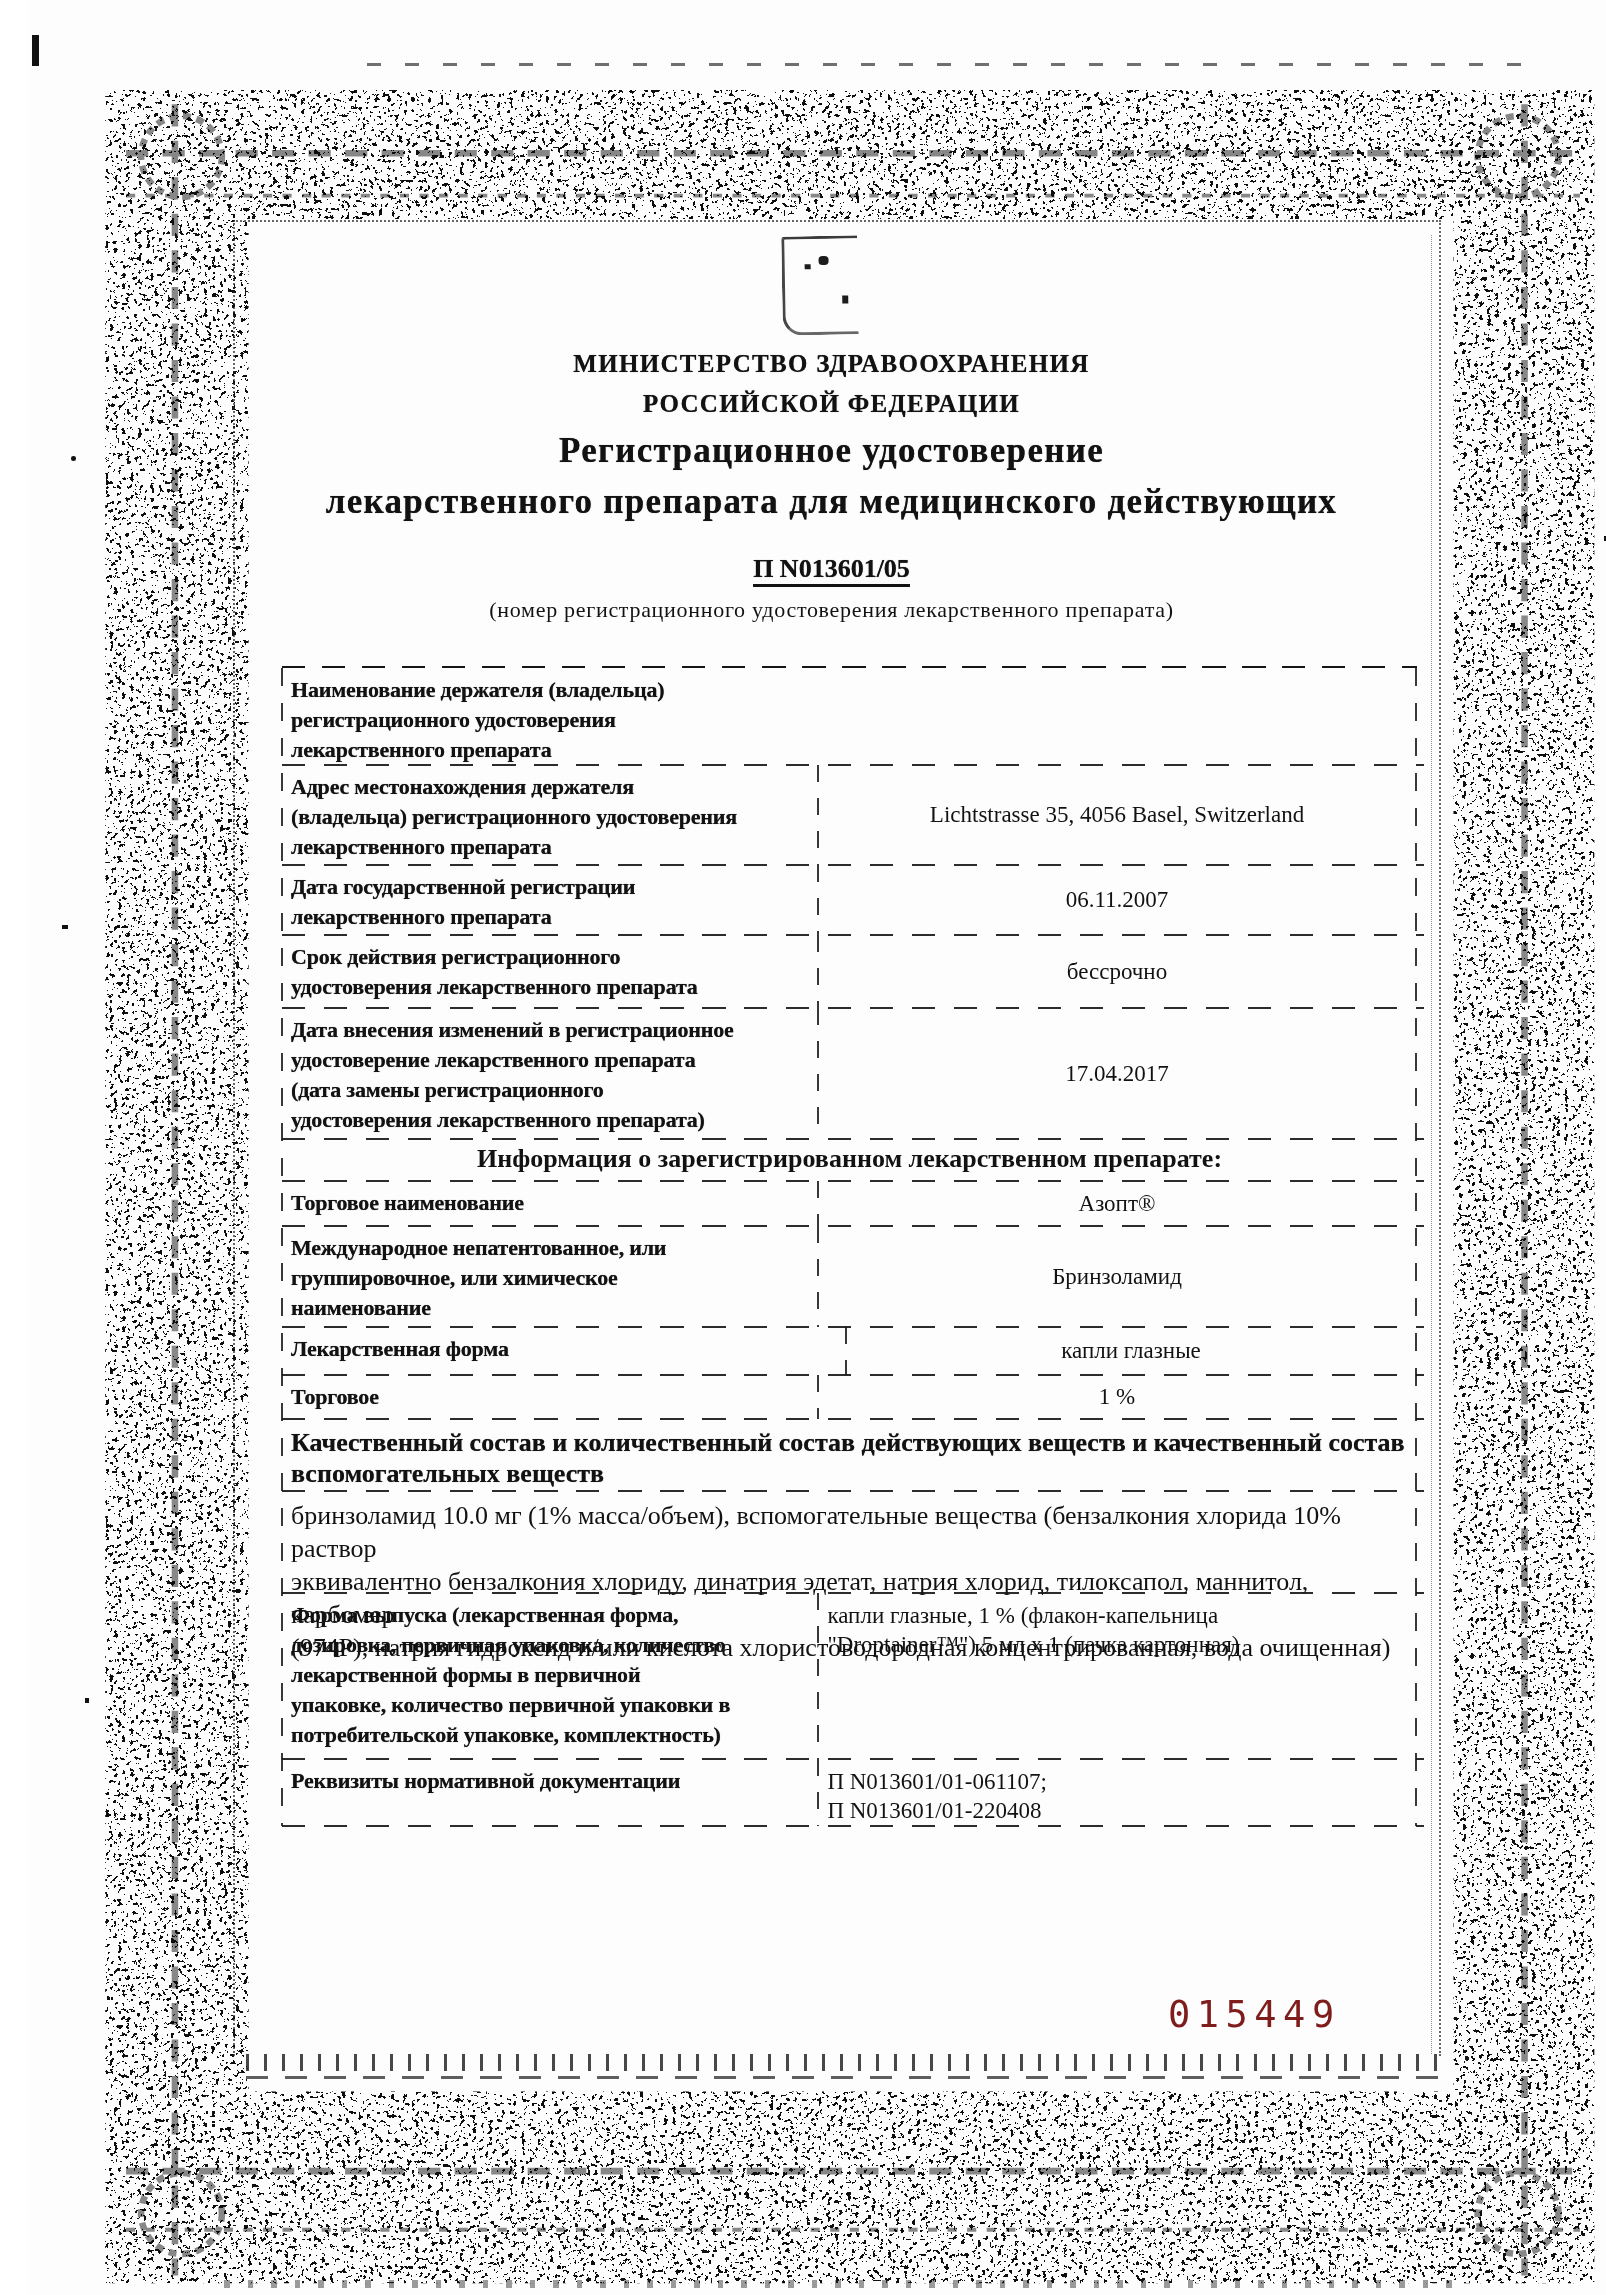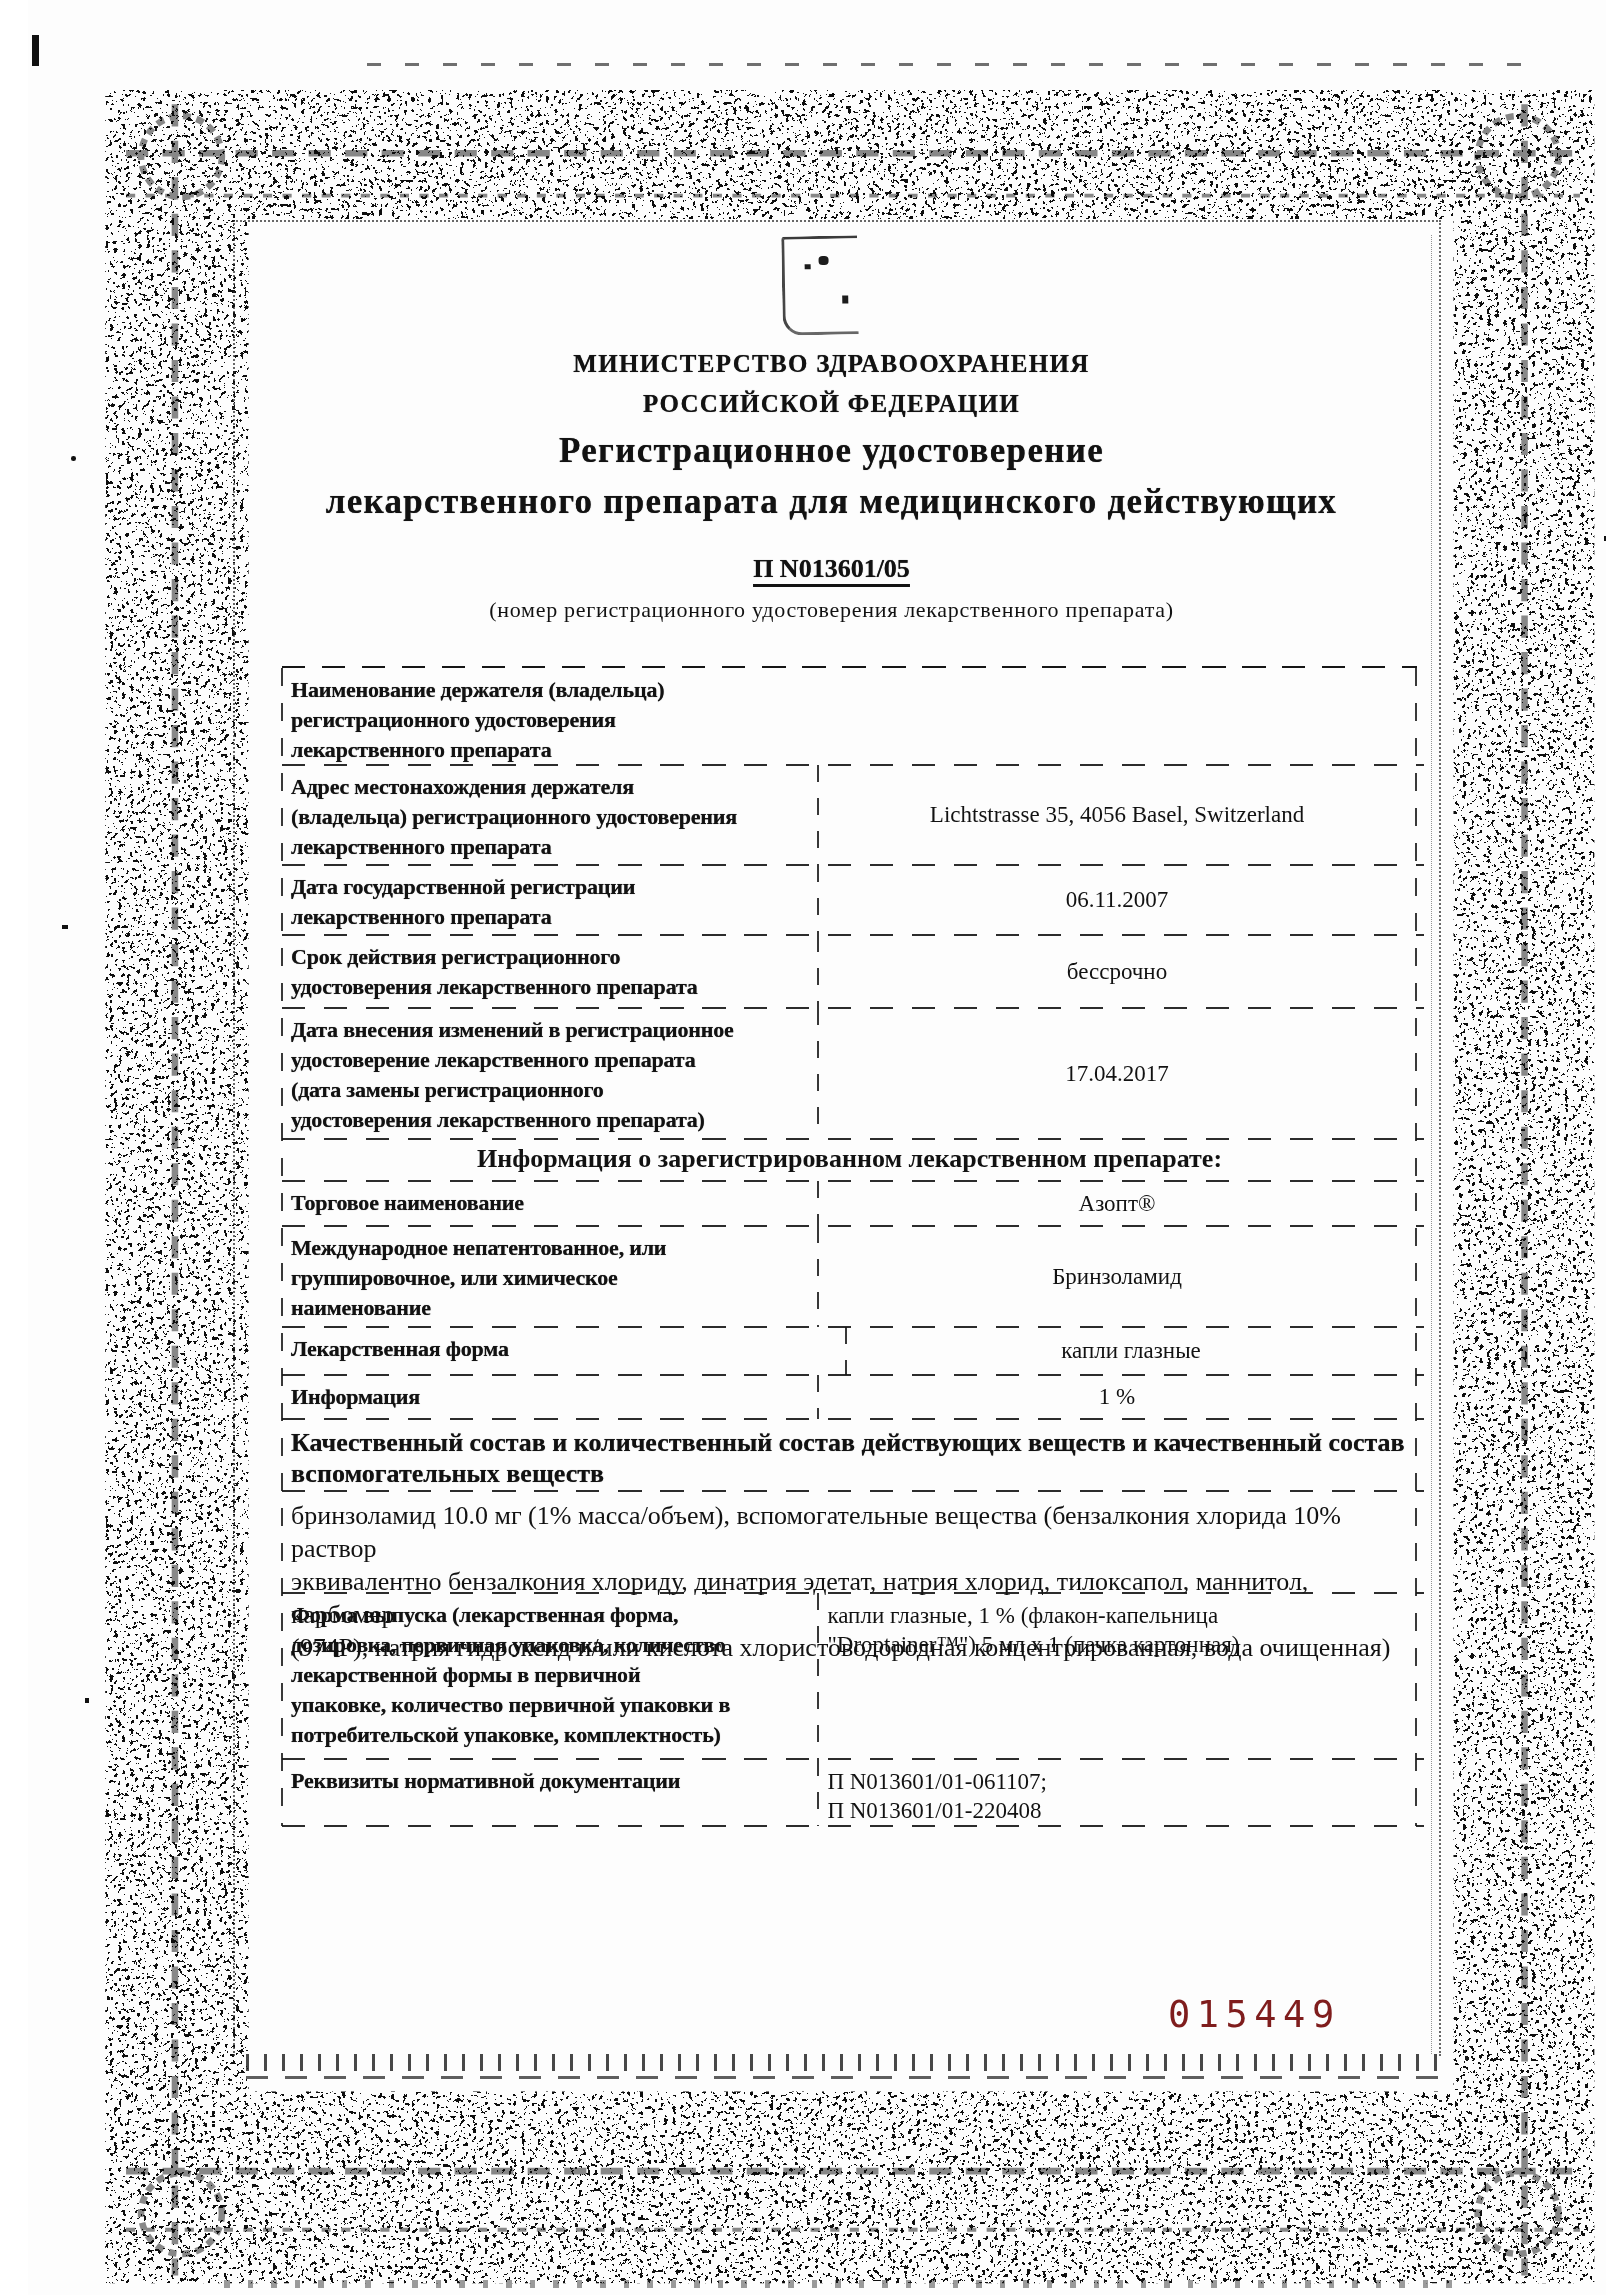--- a/index.html
+++ b/index.html
@@ -190,21 +190,21 @@
         <div class="cl">Международное непатентованное, или
 группировочное, или химическое
 наименование</div>
         <div class="cv">Бринзоламид</div>
       </div>
       <div class="trow" style="height: 48px; gap: 28px;">
         <div class="cl">Лекарственная форма</div>
         <div class="cv">капли глазные</div>
       </div>
       <div class="trow" style="height: 44px;">
-        <div class="cl">Информация</div>
+        <div class="cl">Торговое</div>
         <div class="cv">1 %</div>
       </div>
       <div class="trow bold" style="height: 72px;">
         <div class="cf">Качественный состав и количественный состав действующих веществ и качественный состав
 вспомогательных веществ</div>
       </div>
       <div class="trow" style="height: 102px;">
         <div class="cf">бринзоламид 10.0 мг (1% масса/объем), вспомогательные вещества (бензалкония хлорида 10% раствор
 эквивалентно бензалкония хлориду, динатрия эдетат, натрия хлорид, тилоксапол, маннитол, карбомер
 (974Р), натрия гидроксид и/или кислота хлористоводородная концентрированная, вода очищенная)</div>

